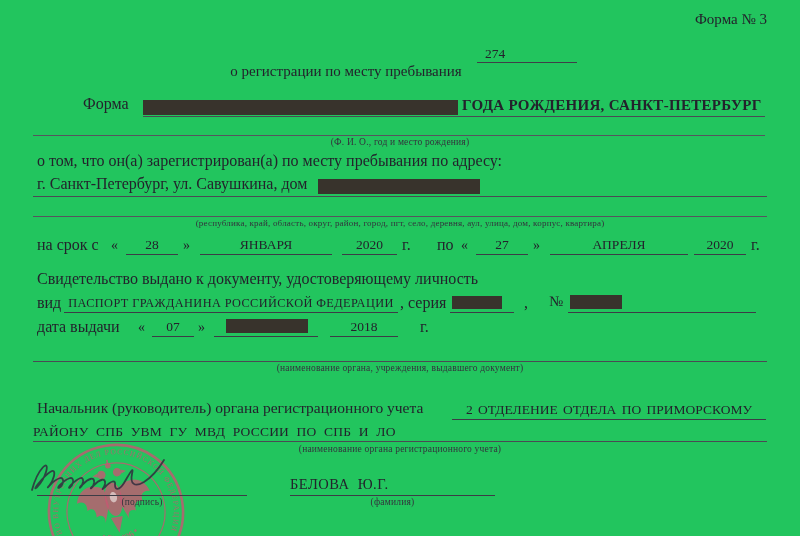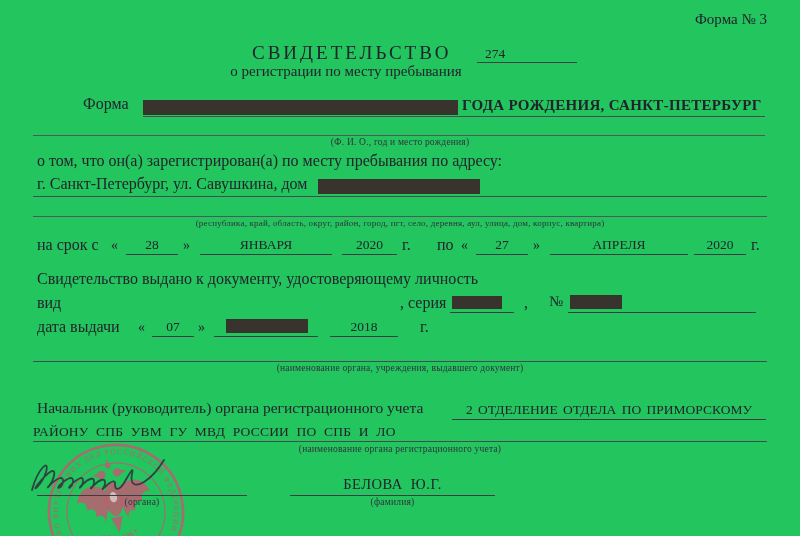--- a/index.html
+++ b/index.html
@@ -28,21 +28,20 @@
   .caps13{font-size:13.5px;letter-spacing:.2px;word-spacing:4px;white-space:nowrap;}
   svg{position:absolute;overflow:visible;}
 </style>
 </head>
 <body>
 
 <div id="page">
 
   <div id="form-label" class="abs" style="top:11px;right:33px;">Форма № 3</div>
 
-  <div id="title" class="abs" style="left:252px;top:42px;">СВИДЕТЕЛЬСТВО</div>
 
   <div class="abs" style="left:477px;top:42px;width:100px;height:21px;border-bottom:1.1px solid #3f3f48;
        display:flex;align-items:flex-end;padding-left:8px;font-size:13.5px;box-sizing:border-box;">274</div>
 
   <div id="subtitle" class="abs" style="left:146px;top:63px;width:400px;">о регистрации по месту пребывания</div>
 
   <div class="lbl" style="left:83px;top:95px;">Форма</div>
   <div class="redact" style="left:143px;top:100px;width:315px;height:15px;"></div>
   <div class="abs boldcaps" style="left:462px;top:97px;">ГОДА РОЖДЕНИЯ, САНКТ-ПЕТЕРБУРГ</div>
   <div class="line" style="left:143px;top:116px;width:622px;"></div>
@@ -70,20 +69,21 @@
   <div class="q" style="left:461px;top:238px;">«</div>
   <div class="cell" style="left:476px;top:236px;width:52px;">27</div>
   <div class="q" style="left:533px;top:238px;">»</div>
   <div class="cell" style="left:550px;top:236px;width:138px;">АПРЕЛЯ</div>
   <div class="cell" style="left:694px;top:236px;width:52px;">2020</div>
   <div class="lbl" style="left:751px;top:236px;">г.</div>
 
   <div class="lbl" style="left:37px;top:270px;">Свидетельство выдано к документу, удостоверяющему личность</div>
 
   <div class="lbl" style="left:37px;top:294px;">вид</div>
+  <div class="cell" style="left:64px;top:294px;width:334px;font-size:12.3px;letter-spacing:.4px;">ПАСПОРТ ГРАЖДАНИНА РОССИЙСКОЙ ФЕДЕРАЦИИ</div>
   <div class="lbl" style="left:400px;top:294px;">, серия</div>
   <div class="cell" style="left:450px;top:294px;width:64px;">
     <div class="redact" style="left:2px;bottom:3px;width:50px;height:13px;"></div>
   </div>
   <div class="lbl" style="left:524px;top:294px;">,</div>
   <div class="lbl" style="left:549px;top:293px;font-size:14.5px;">№</div>
   <div class="cell" style="left:568px;top:294px;width:188px;">
     <div class="redact" style="left:2px;bottom:3px;width:52px;height:14px;"></div>
   </div>
 
@@ -137,19 +137,19 @@
         <textPath href="#numPath" startOffset="50%">• 780-036 •</textPath>
       </text>
     </g>
   </svg>
 
   <svg style="left:22px;top:452px;" width="230" height="48" viewBox="0 0 230 48">
     <path d="M10,38 C16,16 28,6 24,20 C20,33 8,42 16,32 C26,20 34,14 32,24 C30,33 22,39 28,33 C35,26 42,23 41,30 C40,36 33,38 38,33 C45,26 52,23 51,30 C50,36 44,38 49,33 C56,26 62,23 61,30 C60,36 55,38 60,33 C67,26 73,24 72,31 C71,37 66,38 71,34 C78,27 84,25 83,32 C82,37 78,39 83,35 C89,29 94,27 93,33 C93,38 97,39 102,31 C108,21 112,13 110,22 C108,31 112,36 122,30 C130,25 136,18 142,8" fill="none" stroke="#2f2d3d" stroke-width="1.8" stroke-linecap="round" stroke-opacity="0.85"></path>
   </svg>
 
   <div class="line" style="left:37px;top:495px;width:210px;border-top-color:#3c3c46;"></div>
-  <div class="cap" style="left:37px;right:auto;width:210px;top:497px;">(органа)</div>
+  <div class="cap" style="left:37px;right:auto;width:210px;top:497px;">(подпись)</div>
 
-  <div class="abs" style="left:290px;top:476px;width:205px;text-align:center;font-size:14.5px;letter-spacing:.5px;word-spacing:4px;">БЕЛОВА Ю.Г.</div>
+  <div class="abs" style="left:290px;top:476px;width:205px;font-size:14.5px;letter-spacing:.5px;word-spacing:4px;">БЕЛОВА Ю.Г.</div>
   <div class="line" style="left:290px;top:495px;width:205px;border-top-color:#3c3c46;"></div>
   <div class="cap" style="left:290px;right:auto;width:205px;top:497px;">(фамилия)</div>
 
 </div>
 
 </body></html>

